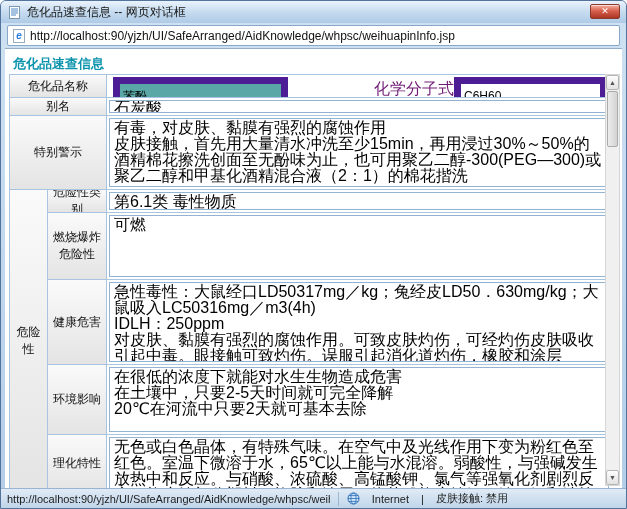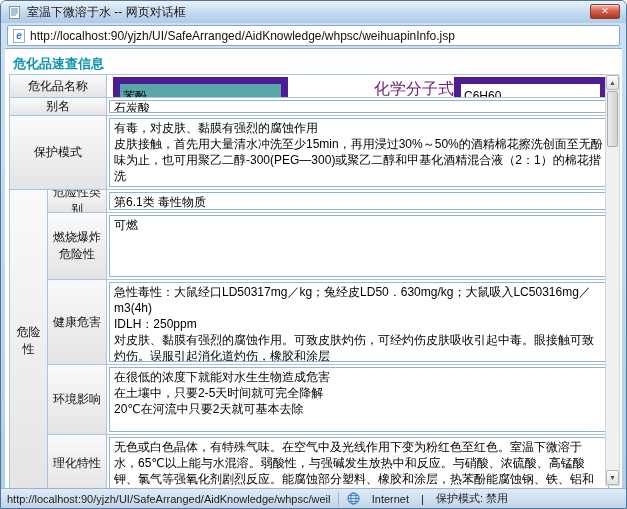--- a/index.html
+++ b/index.html
@@ -36,21 +36,21 @@
     color:var(--heading-color); }
   
   .tbl { position:absolute; left:4px; top:25px; width:602px; height:417px;
     border-top:1px solid #a7c5e0; border-left:1px solid #a7c5e0; overflow:hidden; }
   .cell { position:absolute; border-right:1px solid #a7c5e0; border-bottom:1px solid #a7c5e0;
     font-size:12px; overflow:hidden; }
   .lbl { background:linear-gradient(#fafafa,#e4e4e4); display:flex; align-items:center;
     justify-content:center; text-align:center; color:#111; padding:1px; }
   .val { background:#fff; }
   .box { position:absolute; left:2px; right:2px; top:2px; bottom:2px;
-    border:1px solid #92b4d2; padding:1px 4px; font-size:12px; line-height:16px;
+    border:1px solid #92b4d2; padding:1px 4px; font-size:16px; line-height:16px;
     white-space:pre-wrap; overflow:hidden; color:#000; background:#fff; }
   .box.slim { line-height:12px; }
   .inp { position:absolute; height:17px; border:7px solid #4c1d95; font-size:12px;
     padding:12px 3px; font-family:inherit; color:#000; background:#fff; }
   .inp.hl { background:var(--highlight-bg); }
   .inline-lbl { position:absolute; font-size:16px; color:#701a75; }
   
   .scrollbar { position:absolute; top:25px; right:2px; width:15px; bottom:2px;
     background:#f0f0f0; border:1px solid #d6d6d6; }
   .sb-btn { position:absolute; left:0; right:0; height:15px;
@@ -78,21 +78,21 @@
 
 <div class="win">
 
   <div class="titlebar">
     <span class="win-icon">
       <svg width="15" height="15" viewBox="0 0 15 15">
         <rect x="2.5" y="1.5" width="10" height="12" fill="#fff" stroke="#7d97ad"></rect>
         <path d="M4 4h7M4 6h7M4 8h7M4 10h5" stroke="#4f86c6" stroke-width="1" fill="none"></path>
       </svg>
     </span>
-    <span class="win-title">室温下微溶于水 -- 网页对话框</span>
+    <span class="win-title">危化品速查信息 -- 网页对话框</span>
     <div class="close">
       <span>✕</span>
     </div>
   </div>
 
   <div class="addrbar">
     <div class="addr-box">
       <span class="favicon">e</span>
       <span class="url">http://localhost:90/yjzh/UI/SafeArranged/AidKnowledge/whpsc/weihuapinInfo.jsp</span>
     </div>
@@ -108,21 +108,21 @@
         <input class="inp hl" style="left: 6px; top: 2px; width: 175px;" value="苯酚">
         <span class="inline-lbl" style="left:267px;top:4px">化学分子式</span>
         <input class="inp" style="left: 347px; top: 2px; width: 153px;" value="C6H60">
       </div>
 
       <div class="cell lbl" style="left:0;top:23px;width:97px;height:18px">别名</div>
       <div class="cell val" style="left:97px;top:23px;width:505px;height:18px">
         <div class="box slim">石炭酸</div>
       </div>
 
-      <div class="cell lbl" style="left:0;top:41px;width:97px;height:74px">保护模式</div>
+      <div class="cell lbl" style="left:0;top:41px;width:97px;height:74px">特别警示</div>
       <div class="cell val" style="left:97px;top:41px;width:505px;height:74px">
         <div class="box">有毒，对皮肤、黏膜有强烈的腐蚀作用
 皮肤接触，首先用大量清水冲洗至少15min，再用浸过30%～50%的酒精棉花擦洗创面至无酚味为止，也可用聚乙二醇-300(PEG—300)或聚乙二醇和甲基化酒精混合液（2：1）的棉花揩洗</div>
       </div>
 
       <div class="cell lbl" style="left:0;top:115px;width:38px;height:303px">危险性</div>
 
       <div class="cell lbl" style="left:38px;top:115px;width:59px;height:23px">危险性类别</div>
       <div class="cell val" style="left:97px;top:115px;width:505px;height:23px">
         <div class="box">第6.1类 毒性物质</div>
@@ -173,18 +173,18 @@
     <span class="sb-flex"></span>
     <span class="sb-divider"></span>
     <span class="sb-zone">
       <svg width="13" height="13" viewBox="0 0 13 13">
         <circle cx="6.5" cy="6.5" r="5.5" fill="#cfe6fa" stroke="#2a6db5"></circle>
         <ellipse cx="6.5" cy="6.5" rx="2.6" ry="5.5" fill="none" stroke="#2a6db5" stroke-width="0.8"></ellipse>
         <path d="M1 6.5h11M1.8 3.6h9.4M1.8 9.4h9.4" stroke="#2a6db5" stroke-width="0.8" fill="none"></path>
       </svg>
       <span>Internet</span>
       <span>|</span>
-      <span>保护模式: 禁用</span>
+      <span>皮肤接触: 禁用</span>
     </span>
     <span class="sb-rightpad"></span>
   </div>
 
 </div>
 
 </body></html>

